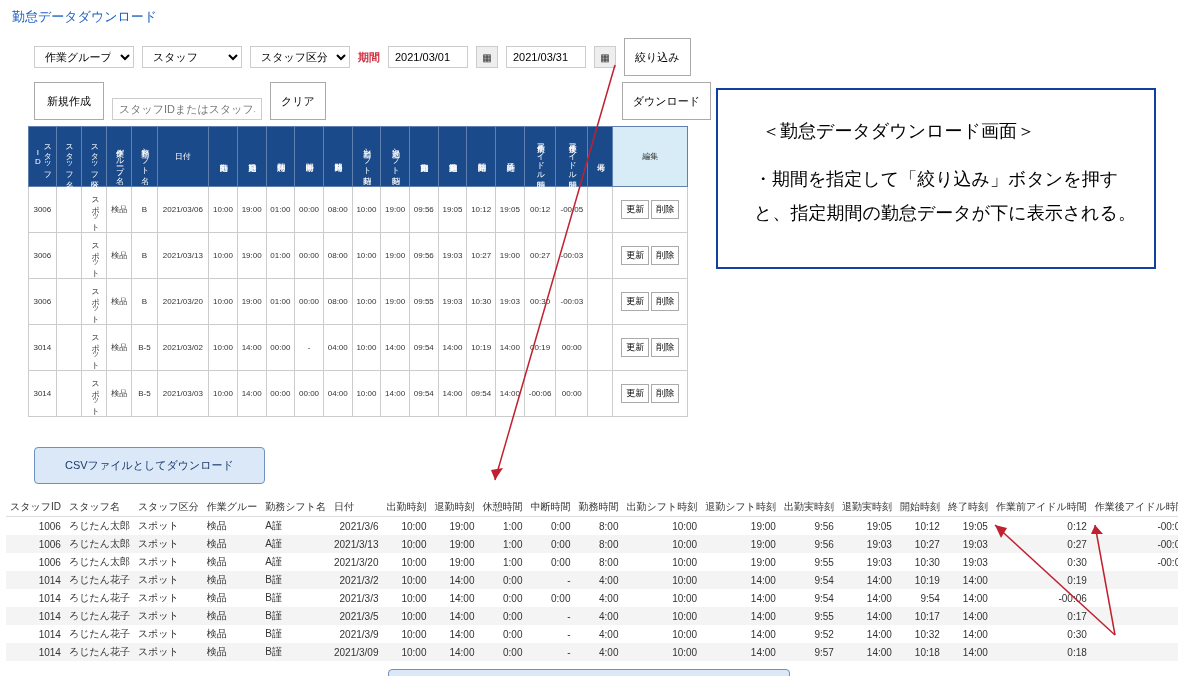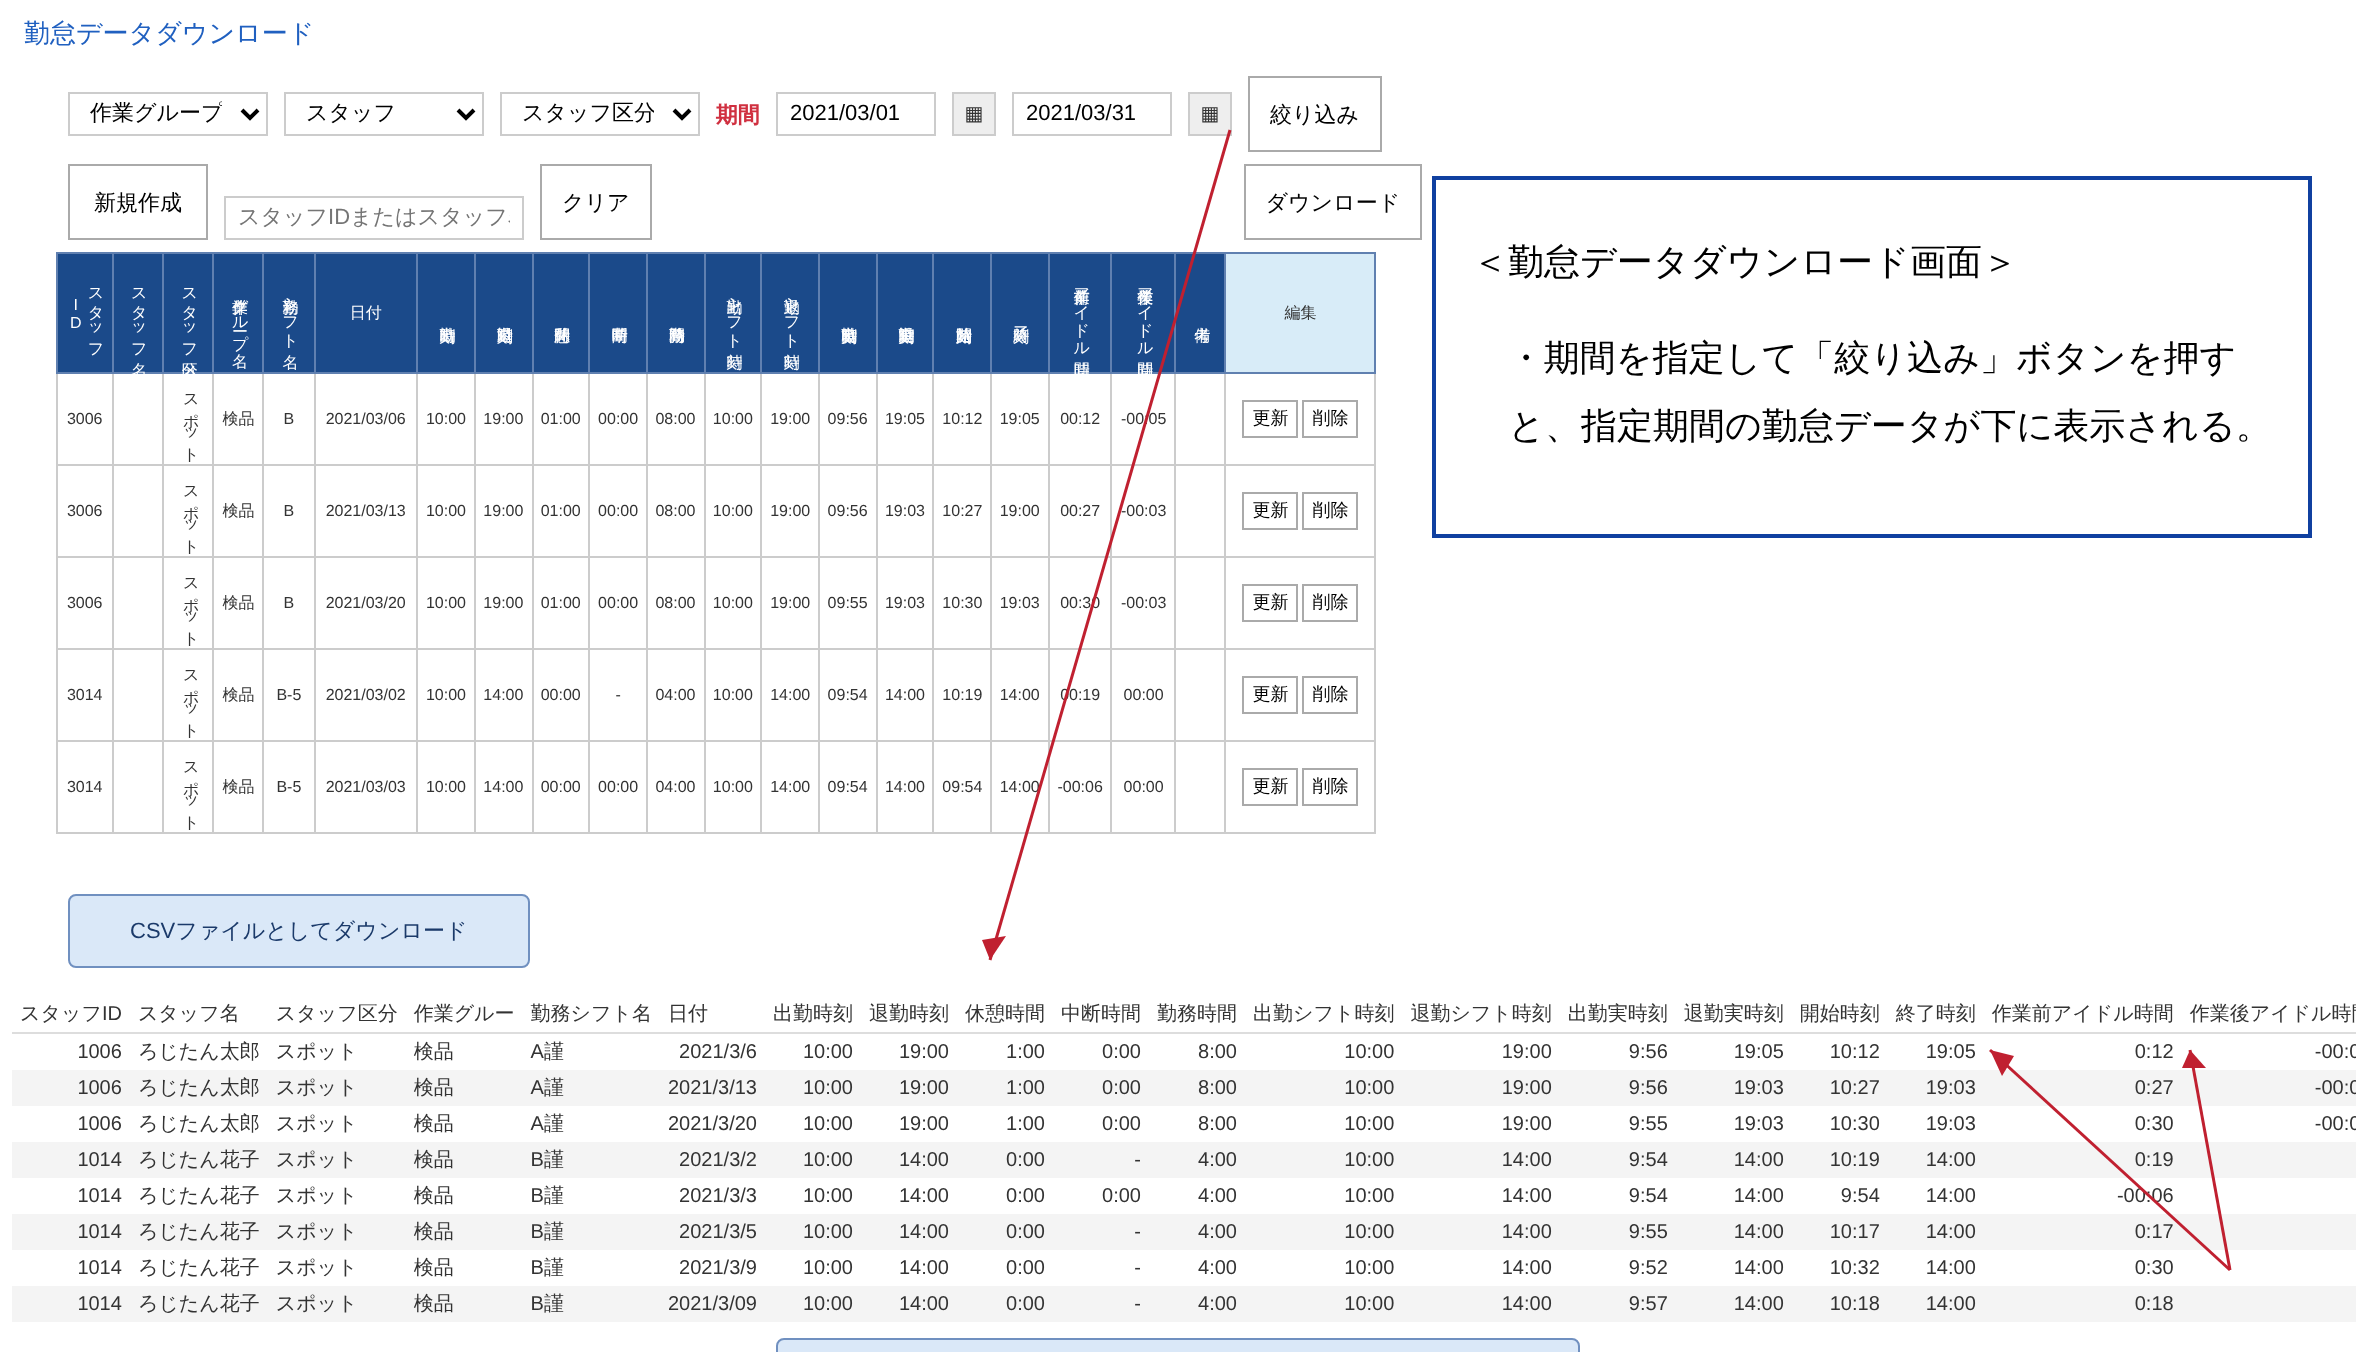--- a/index.html
+++ b/index.html
@@ -19,21 +19,21 @@
 table.main th { background: #1b4a8a; color: #fff; font-size: 8px; padding: 4px 2px; border: 1px solid #6080b0; text-align: center; vertical-align: middle; line-height: 1.2; writing-mode: vertical-rl; text-orientation: upright; height: 60px; min-width: 22px; font-weight: normal; }
 table.main th.horiz { writing-mode: horizontal-tb; text-orientation: mixed; }
 table.main th.act { background: #d8ecf8; color: #333; min-width: 60px; }
 table.main td { border: 1px solid #ccc; font-size: 8px; padding: 4px 2px; text-align: center; height: 46px; white-space: nowrap; }
 table.main td.vert { writing-mode: vertical-rl; text-orientation: upright; }
 table.main td.act { background: #fff; }
 .mini-btn { border: 1px solid #aaa; background: #fff; padding: 2px 4px; font-size: 9px; margin: 0 1px; cursor: pointer; }
 .blue-label { background: #dae8f8; border: 1px solid #7090c0; border-radius: 4px; padding: 10px 30px; font-size: 11px; color: #1b3a6a; display: inline-block; margin: 30px 0 6px 34px; }
 .blue-label-sm { background: #dae8f8; border: 1px solid #7090c0; border-radius: 4px; padding: 6px 18px; font-size: 15px; color: #1b3a6a; display: inline-block; }
 .info-box { position: absolute; top: 88px; left: 716px; width: 440px; border: 2px solid #1040a0; padding: 24px 18px; font-size: 18px; line-height: 1.9; color: #000; background: #fff; }
-.info-box .title { margin-bottom: 14px; }
+.info-box .title { margin-bottom: 14px; margin-left: 26px; }
 .info-box .item { padding-left: 1em; text-indent: -1em; margin-bottom: 12px; text-align: center; }
 table.csv { border-collapse: collapse; margin: 8px 6px; font-size: 10px; width: 1160px; }
 table.csv th { text-align: left; font-weight: normal; padding: 2px 4px; border-bottom: 1px solid #ddd; white-space: nowrap; background: #fff; }
 table.csv td { padding: 2px 4px; text-align: right; white-space: nowrap; }
 table.csv td.l { text-align: left; }
 table.csv tr.alt { background: #f4f4f4; }
 .annot-row { text-align: center; margin-top: 4px; }
 .arrow { position: absolute; pointer-events: none; }
 .arrow line { stroke: #c02030; stroke-width: 1.5; }
 .arrow polygon { fill: #c02030; }

